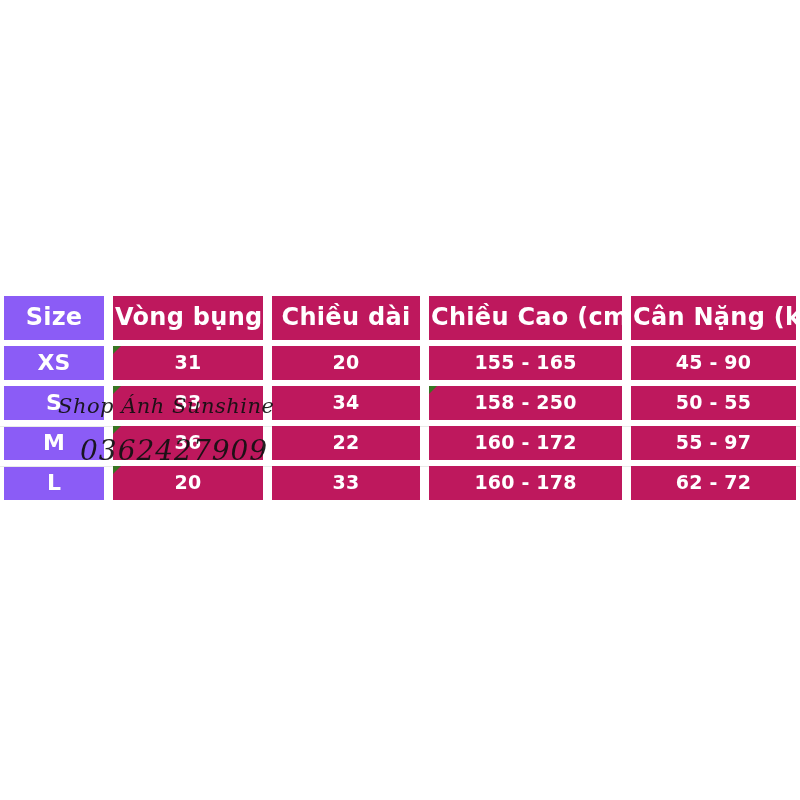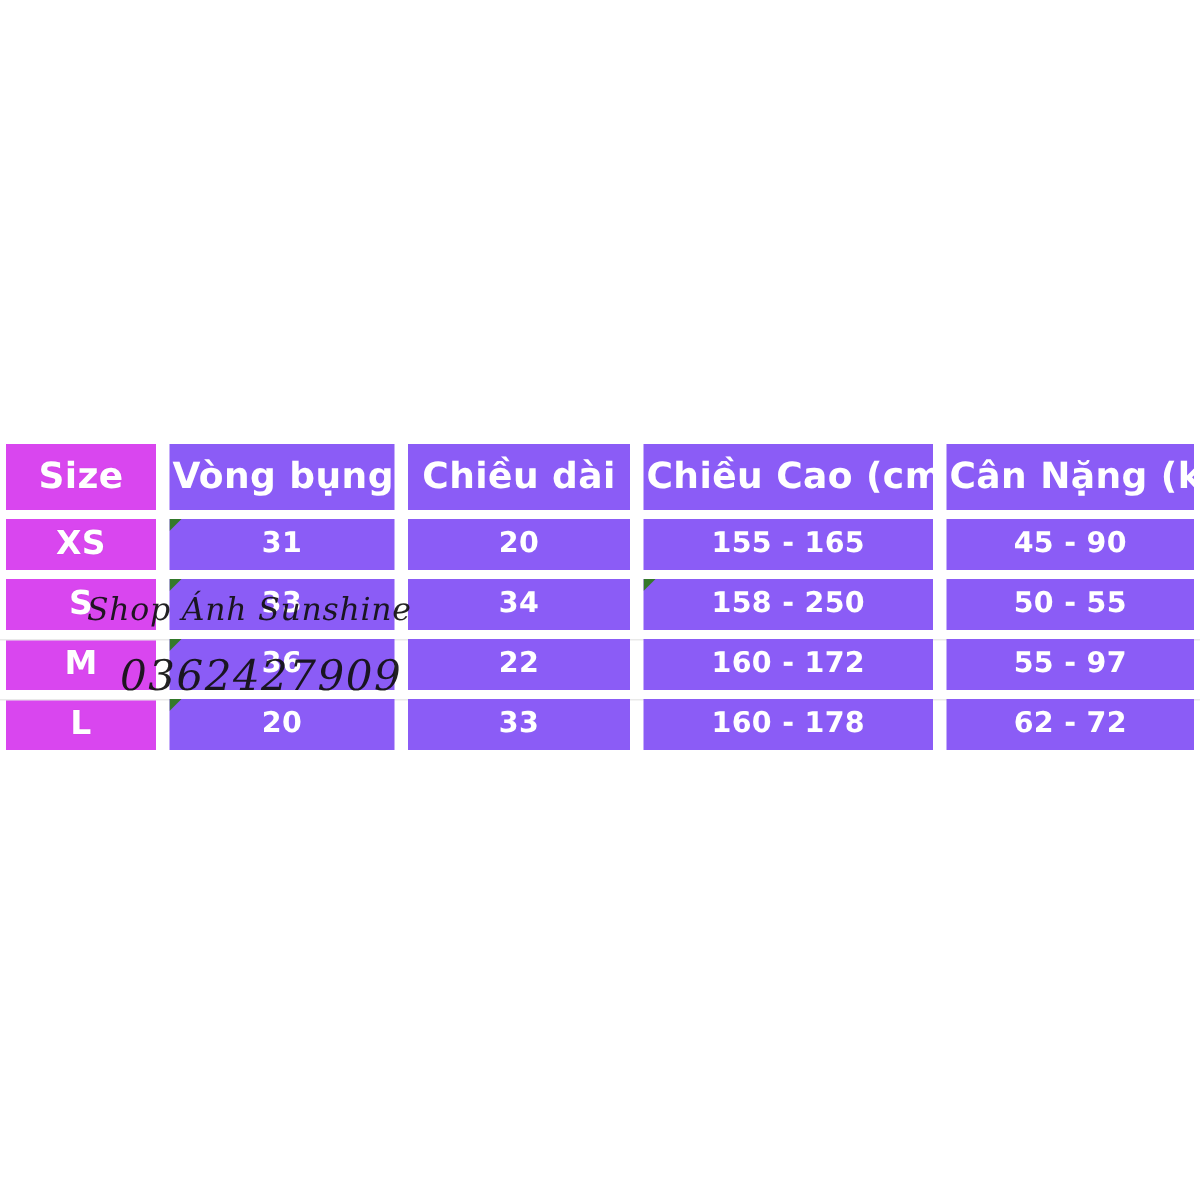--- a/index.html
+++ b/index.html
@@ -49,28 +49,28 @@
     white-space: nowrap;
     overflow: hidden;
   }
 
   .head-cell {
     height: 44px;
     font-size: 24px;
   }
 
   .size-cell {
-    background: #d946ef;
+    background: #8b5cf6;
     font-size: 22px;
     text-shadow: 0 0 1px rgba(0,0,0,0.10);
   }
   .size-cell.head-cell { font-size: 24px; }
 
   .data-cell {
-    background: #8b5cf6;
+    background: #be185d;
     font-size: 19px;
     position: relative;
   }
   .data-cell.head-cell {
     font-size: 24px;
     letter-spacing: 0.3px;
   }
 
   
   .data-cell.has-flag::before {

